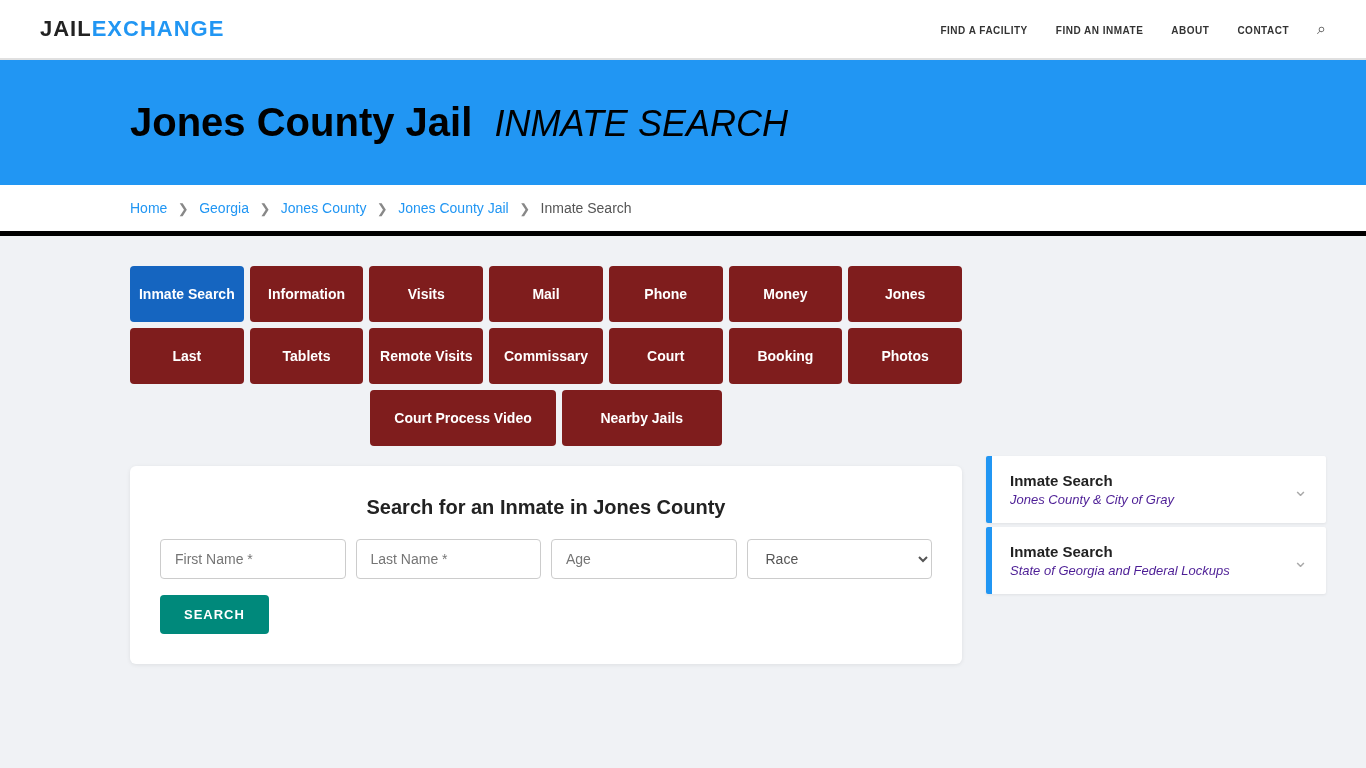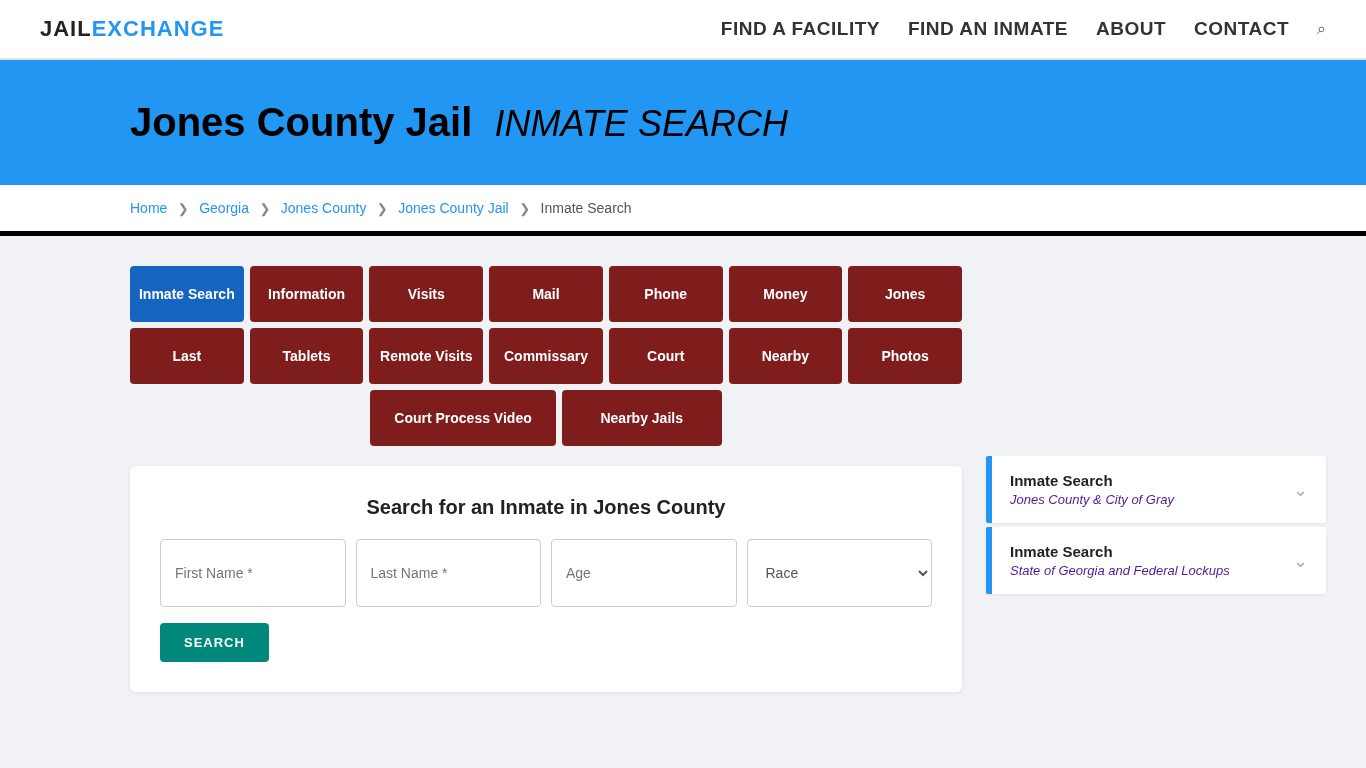--- a/index.html
+++ b/index.html
@@ -26,21 +26,21 @@
     }
     .nav-links {
       display: flex;
       align-items: center;
       gap: 28px;
       list-style: none;
     }
     .nav-links li a {
       text-decoration: none;
       color: #333;
-      font-size: 19px;
+      font-size: 10px;
       font-weight: 700;
       letter-spacing: 0.5px;
       text-transform: uppercase;
     }
     .search-icon-nav {
       font-size: 16px;
       color: #555;
       cursor: pointer;
     }
 
@@ -147,21 +147,21 @@
     }
     .form-row {
       display: flex;
       gap: 10px;
       margin-bottom: 16px;
       flex-wrap: wrap;
     }
     .form-row input, .form-row select {
       border: 1px solid #ccc;
       border-radius: 4px;
-      padding: 24px 14px;
+      padding: 10px 14px;
       font-size: 14px;
       color: #555;
       flex: 1;
       min-width: 100px;
       background: #fff;
     }
     .btn-search {
       background: #00897b;
       color: #fff;
       border: none;
@@ -261,21 +261,21 @@
       <button class="tab-btn">Money</button>
       <button class="tab-btn">Jones</button>
     </div>
 
     <div class="tabs-row2">
       <button class="tab-btn">Last</button>
       <button class="tab-btn">Tablets</button>
       <button class="tab-btn">Remote Visits</button>
       <button class="tab-btn">Commissary</button>
       <button class="tab-btn">Court</button>
-      <button class="tab-btn">Nearby</button>
+      <button class="tab-btn">Booking</button>
       <button class="tab-btn">Photos</button>
     </div>
 
     <div class="tabs-row3">
       <button class="tab-btn">Court Process Video</button>
       <button class="tab-btn">Nearby Jails</button>
     </div>
 
     <div class="search-form-box">
       <h2>Search for an Inmate in Jones County</h2>

